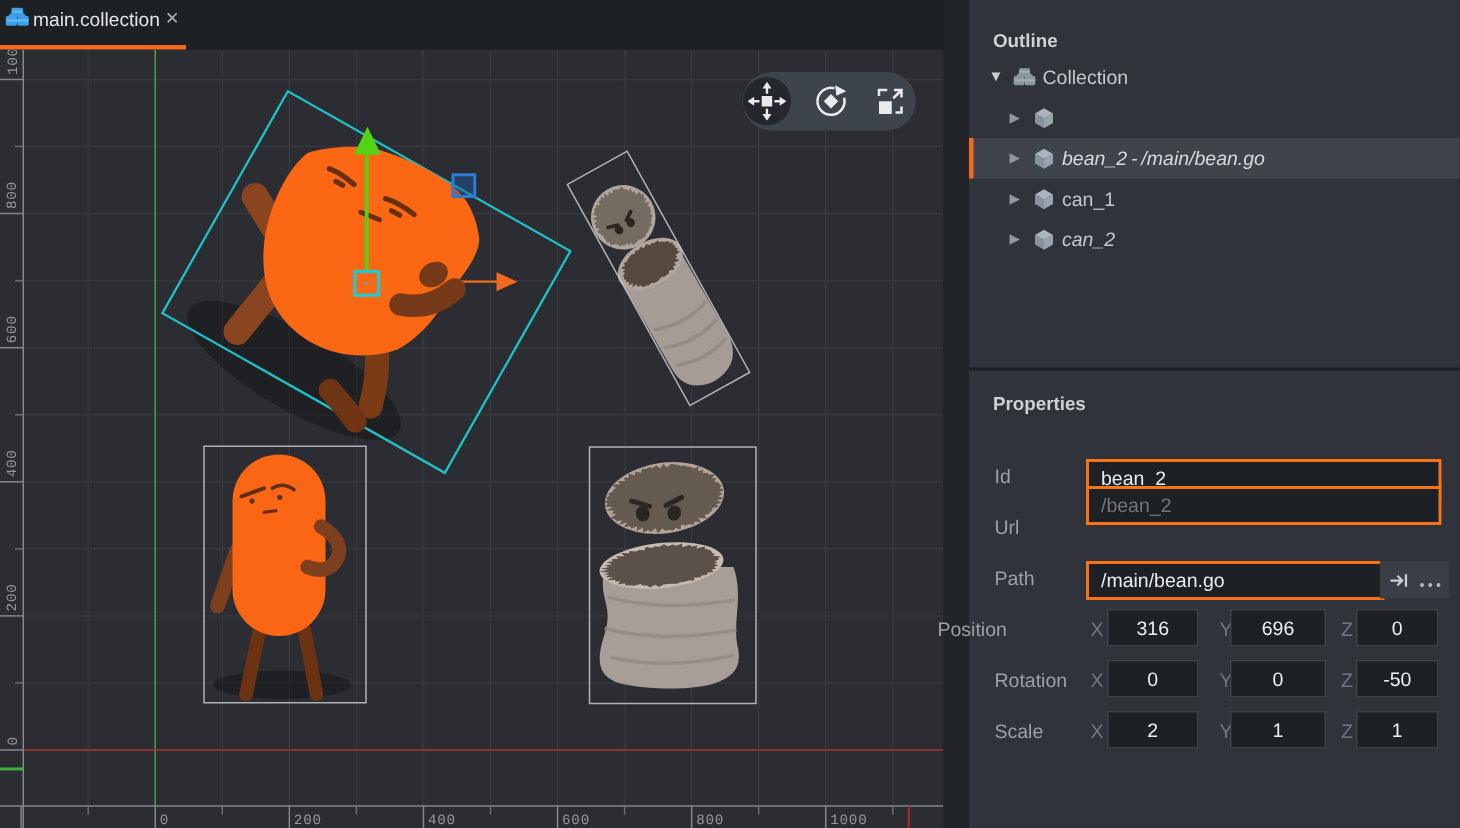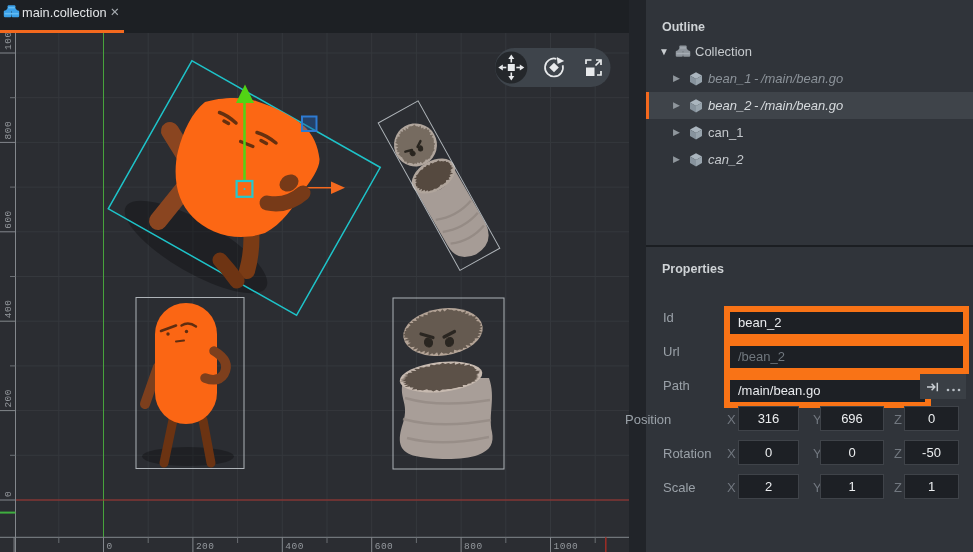--- a/index.html
+++ b/index.html
@@ -13,21 +13,21 @@
 .row{position:absolute;left:0;width:327px;height:27px;line-height:27px;}
 .row .arr{position:absolute;font-size:9px;color:#8f969c;top:0px;}
 .row .lbl{position:absolute;top:0px;white-space:nowrap;}
 .ital{font-style:italic;color:#8b9299;}
 #rowsel{background:#3f444a;border-left:3px solid #f4691e;}
 #rowsel .lbl{color:#d6dadd;}
 .cube{position:absolute;top:6px;}
 #divider{left:646px;top:245px;width:327px;height:2px;background:#1b1e22;}
 .plabel{position:absolute;left:17px;color:#9aa1a8;font-size:13px;}
 .axlabel{position:absolute;color:#71777f;font-size:13px;}
-.tinput{position:absolute;background:#1d2025;border:6px solid #f97316;color:#e9ebee;font-size:13px;line-height:22px;padding:0 8px;white-space:nowrap;overflow:hidden;}
+.tinput{position:absolute;background:#1d2025;border:2px solid #f97316;color:#e9ebee;font-size:13px;line-height:22px;padding:0 8px;white-space:nowrap;overflow:hidden;}
 .ninput{position:absolute;background:#1d2025;border:1px solid #3f4349;color:#eceef0;font-size:13px;line-height:23px;text-align:center;padding:0 7px;}
 </style></head>
 <body>
 
 <svg class="abs" style="left:0;top:33px" width="629" height="519" viewBox="0 33 629 519">
   <rect x="0" y="33" width="629" height="519" fill="#2b2d32"></rect>
   <g id="grid" stroke="#35383d" stroke-width="1">
   <line x1="58.8" y1="33" x2="58.8" y2="537"></line>
   <line x1="103.5" y1="33" x2="103.5" y2="537"></line>
   <line x1="148.2" y1="33" x2="148.2" y2="537"></line>
@@ -251,21 +251,20 @@
     </svg>
     <span class="lbl" style="left:49px;color:#c6cacd;">Collection</span>
   </div>
   <div class="row" style="top:65px;">
     <span class="arr" style="left:27px;">▶</span>
     <svg class="cube" style="left:43px" width="14" height="15" viewBox="0 0 14 15">
         <polygon points="7,1.2 13,4.6 7,8 1,4.6" fill="#aab5be"></polygon>
         <polygon points="1,4.6 7,8 7,14.5 1,11" fill="#87939d"></polygon>
         <polygon points="13,4.6 7,8 7,14.5 13,11" fill="#98a4ad"></polygon>
       </svg>
-    <span class="lbl ital" style="left:62px;">bean_1 - /main/bean.go</span>
   </div>
   <div class="row" id="rowsel" style="top:92px;width:324px;">
     <span class="arr" style="left:24px;">▶</span>
     <svg class="cube" style="left:40px" width="14" height="15" viewBox="0 0 14 15">
         <polygon points="7,1.2 13,4.6 7,8 1,4.6" fill="#aab5be"></polygon>
         <polygon points="1,4.6 7,8 7,14.5 1,11" fill="#87939d"></polygon>
         <polygon points="13,4.6 7,8 7,14.5 13,11" fill="#98a4ad"></polygon>
       </svg>
     <span class="lbl ital" style="left:59px;">bean_2 - /main/bean.go</span>
   </div>
@@ -292,21 +291,21 @@
 <div class="abs" style="left:662px;top:262px;color:#ced2d5;font-weight:bold;font-size:12.5px;">Properties</div>
 
 <div class="plabel abs" style="left:663px;top:310px;">Id</div>
 <div class="plabel abs" style="left:663px;top:344px;">Url</div>
 <div class="plabel abs" style="left:663px;top:378px;">Path</div>
 <div class="plabel abs" style="left:625px;top:412px;">Position</div>
 <div class="plabel abs" style="left:663px;top:446px;">Rotation</div>
 <div class="plabel abs" style="left:663px;top:480px;text-align:center;">Scale</div>
 
 <div class="tinput" style="left:724px;top:306px;width:217px;">bean_2</div>
-<div class="tinput" style="left:724px;top:340px;width:217px;color:#70777e;">/bean_2</div>
+<div class="tinput" style="left:724px;top:324px;width:217px;color:#70777e;">/bean_2</div>
 <div class="tinput" style="left:724px;top:374px;width:179px;">/main/bean.go</div>
 <div class="abs" style="left:920px;top:374px;width:46px;height:25px;background:#3a3f45;"></div>
 <svg class="abs" style="left:926px;top:380px" width="14" height="14" viewBox="0 0 14 14">
     <path d="M1,7 L8.6,7 M5.6,3.8 L8.8,7 L5.6,10.2 M11.3,2.8 L11.3,11.2" stroke="#c9ced3" stroke-width="1.5" fill="none"></path>
   </svg>
 <svg class="abs" style="left:946px;top:388px" width="16" height="4" viewBox="0 0 16 4">
     <circle cx="2" cy="2" r="1.3" fill="#b6bcc2"></circle>
     <circle cx="7.5" cy="2" r="1.3" fill="#b6bcc2"></circle>
     <circle cx="13" cy="2" r="1.3" fill="#b6bcc2"></circle>
   </svg>

